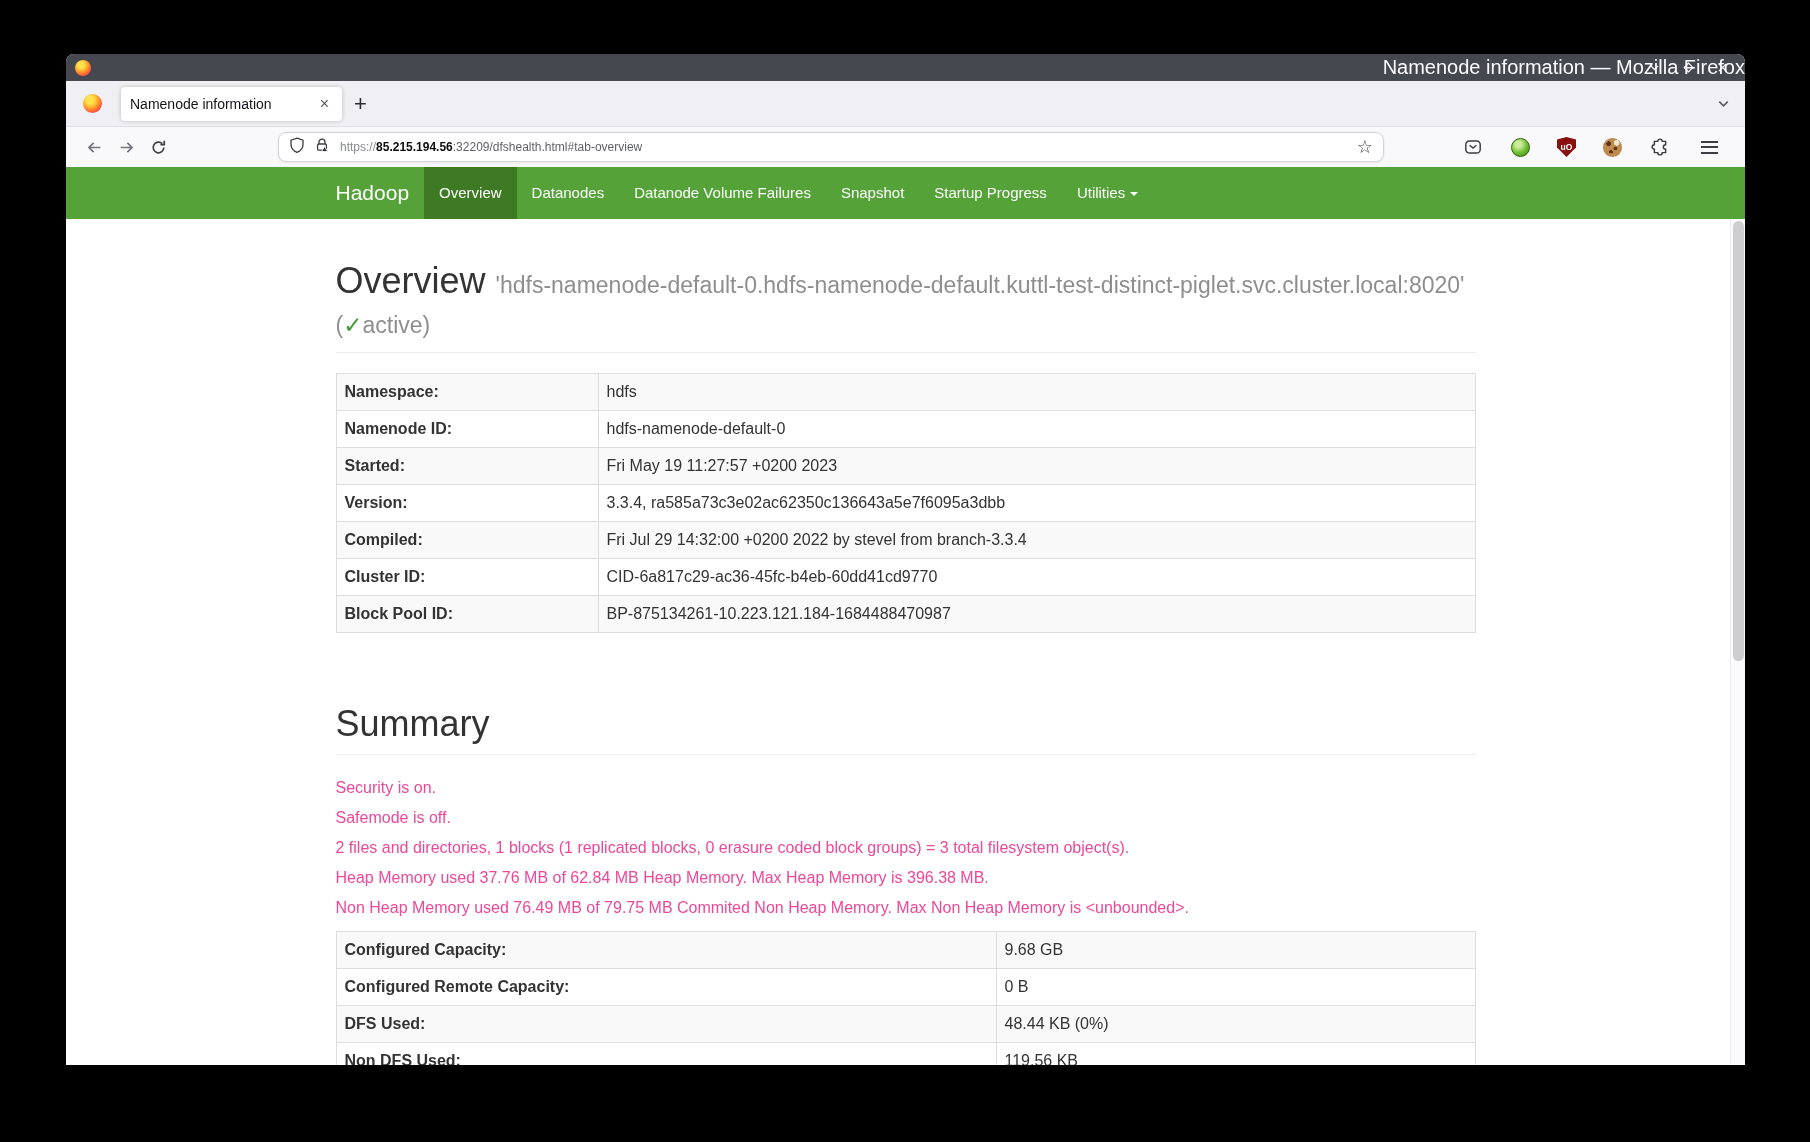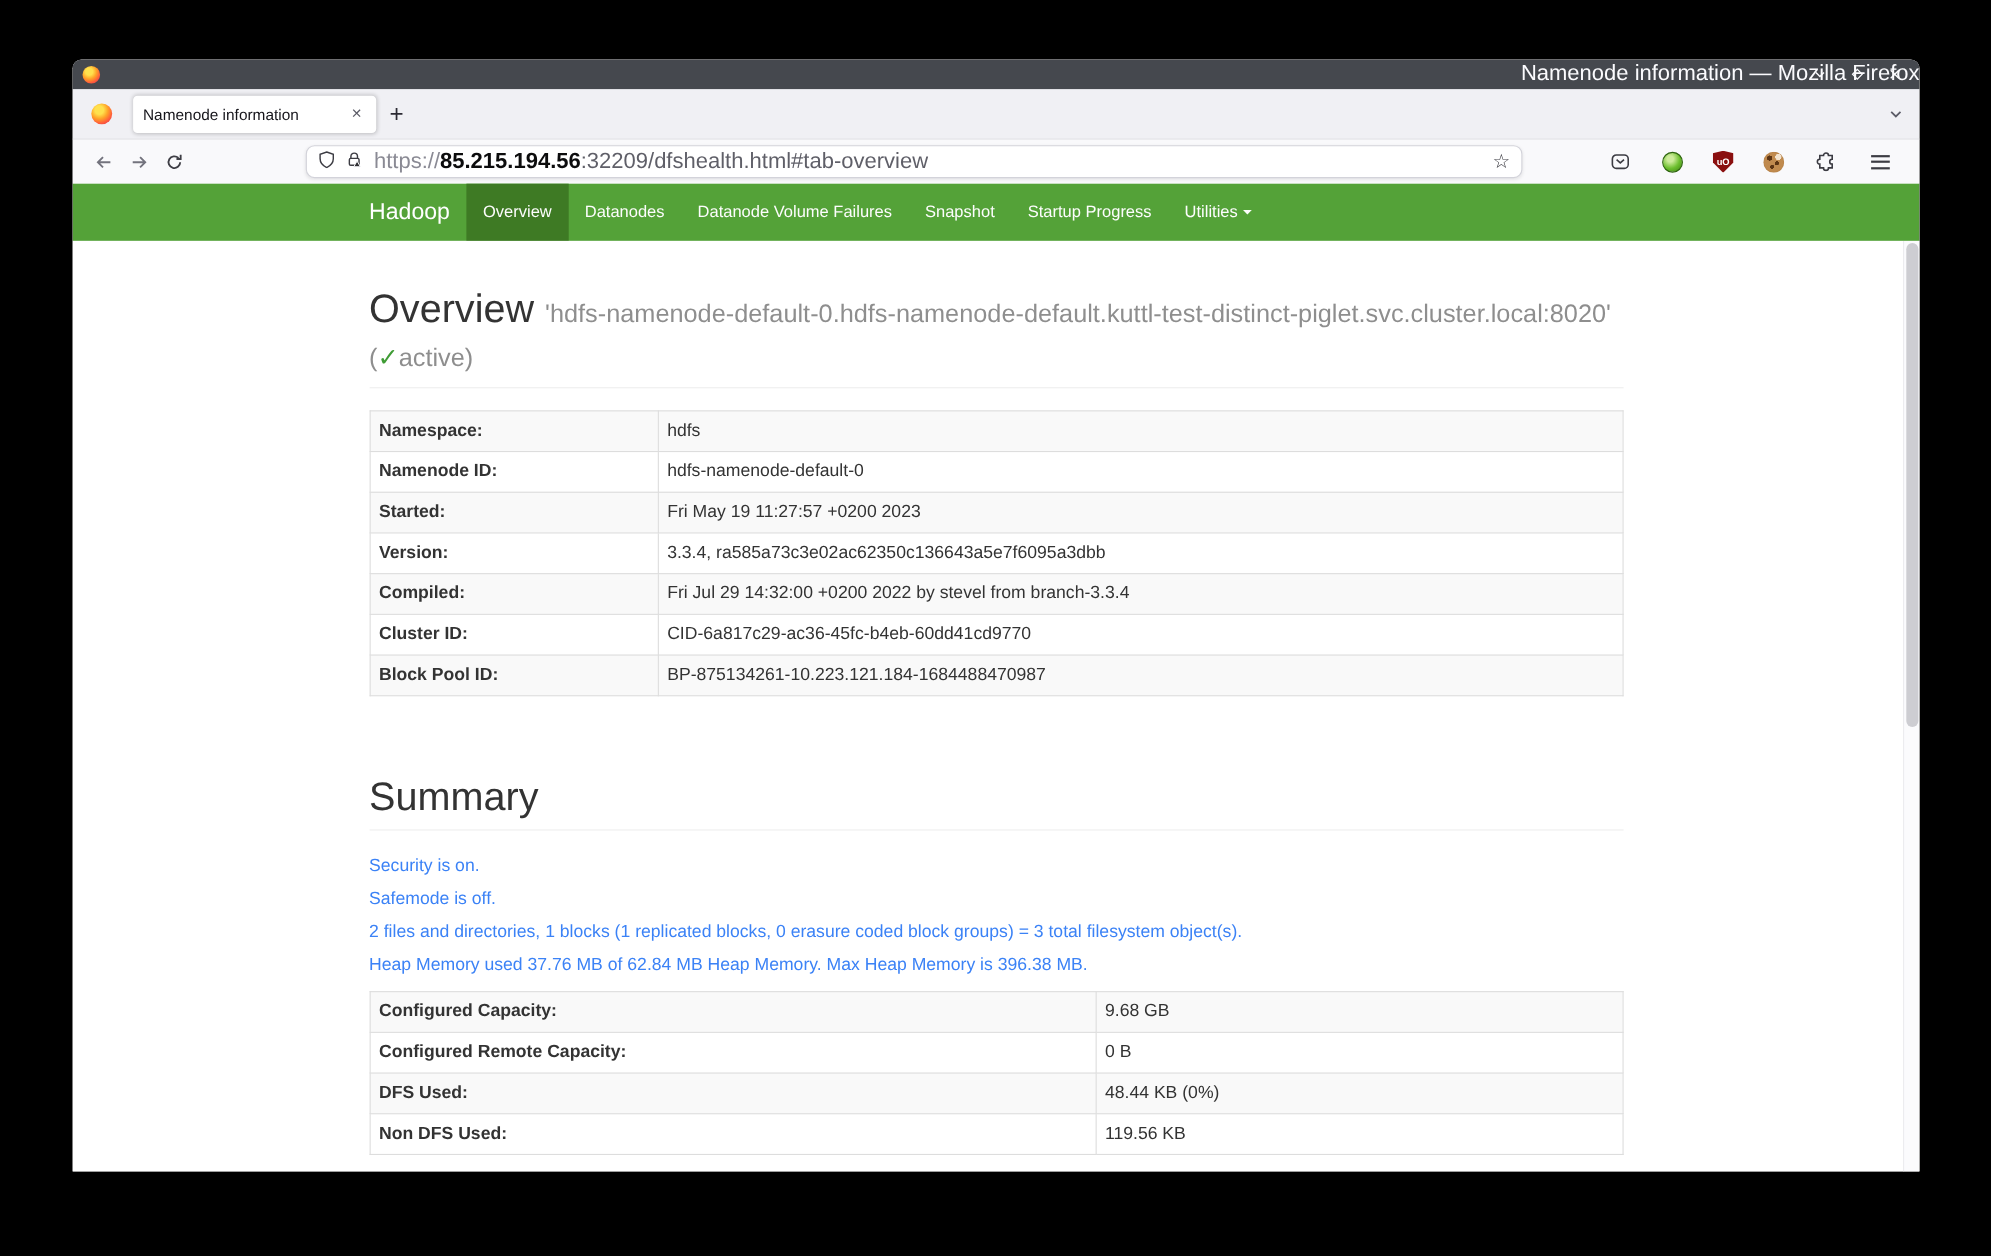--- a/index.html
+++ b/index.html
@@ -35,21 +35,21 @@
   .toolbar { height:40px; background:#f9f9fb; display:flex; align-items:center; padding:0 12px; flex:0 0 auto; }
   .nav-btn { width:32px; height:30px; display:flex; align-items:center; justify-content:center; color:#73737d; }
   .nav-btn.reload { color:#3f3f46; }
   .nav-btn svg { width:17px; height:17px; }
   .urlbar { width:1106px; height:30px; margin-left:104px; background:#fff; border:1px solid #d3d3da;
             border-radius:8px; box-shadow:0 1px 3px rgba(0,0,0,.08); display:flex; align-items:center;
             padding:0 10px; }
   .urlbar svg { width:16px; height:16px; flex:0 0 auto; }
   .url-shield { color:#3c3c43; margin-right:9px; }
   .url-lock { color:#3c3c43; margin-right:10px; }
-  .url-text { font-size:20px; white-space:nowrap; overflow:hidden; }
+  .url-text { font-size:12px; white-space:nowrap; overflow:hidden; }
   .url-scheme { color:#8a8a94; }
   .url-host { color:#0c0c0d; font-weight:600; }
   .url-rest { color:#5f5f68; }
   .url-star { margin-left:auto; color:#3c3c43; font-size:18px; line-height:1; }
 
   .ext-cluster { margin-left:auto; display:flex; align-items:center; gap:27px; padding-right:13px; }
   .ext-btn { width:22px; height:22px; display:flex; align-items:center; justify-content:center; color:#3c3c43; }
   .ext-btn svg { width:18px; height:18px; }
   .ext-green { width:19px; height:19px; border-radius:50%;
                background: radial-gradient(circle at 38% 32%, #cdeb9a 0 18%, #6cbf2e 55%, #3c7d12 100%);
@@ -85,21 +85,21 @@
   .check { color:#3f9c35; font-weight:bold; }
 
   table.info { width:100%; border-collapse:collapse; margin-top:20px; font-size:16px; }
   table.info td { border:1px solid #ddd; padding:8px; line-height:20px; }
   table.info tr:nth-child(odd) { background:#f9f9f9; }
   table.info td.lbl { font-weight:bold; }
   table.t1 td.lbl { width:262px; }
   table.t2 td.lbl { width:660px; }
 
   .summary-header { margin-top:71px; padding-bottom:10px; border-bottom:1px solid #eee; margin-bottom:22px; }
-  .content p { font-size:16px; line-height:21px; margin-bottom:9px; color:#3b82f6; }
+  .content p { font-size:16px; line-height:21px; margin-bottom:9px; color:#ec4899; }
   table.t2 { margin-top:13px; }
 
   
   .scrollbar { position:absolute; top:0; right:0; bottom:0; width:15px; background:#fbfbfd; border-left:1px solid #ececef; }
   .scroll-thumb { position:absolute; top:2px; left:2px; width:11px; height:440px; border-radius:6px; background:#cdcdd2; }
 </style>
 </head>
 <body>
 
 <div class="window">
@@ -254,20 +254,21 @@
       </table>
 
       <div class="summary-header">
         <h1>Summary</h1>
       </div>
 
       <p>Security is on.</p>
       <p>Safemode is off.</p>
       <p>2 files and directories, 1 blocks (1 replicated blocks, 0 erasure coded block groups) = 3 total filesystem object(s).</p>
       <p>Heap Memory used 37.76 MB of 62.84 MB Heap Memory. Max Heap Memory is 396.38 MB.</p>
+      <p>Non Heap Memory used 76.49 MB of 79.75 MB Commited Non Heap Memory. Max Non Heap Memory is &lt;unbounded&gt;.</p>
 
       <table class="info t2">
         <tbody>
           <tr>
               <td class="lbl">Configured Capacity:</td>
               <td>9.68 GB</td>
             </tr>
           <tr>
               <td class="lbl">Configured Remote Capacity:</td>
               <td>0 B</td>

